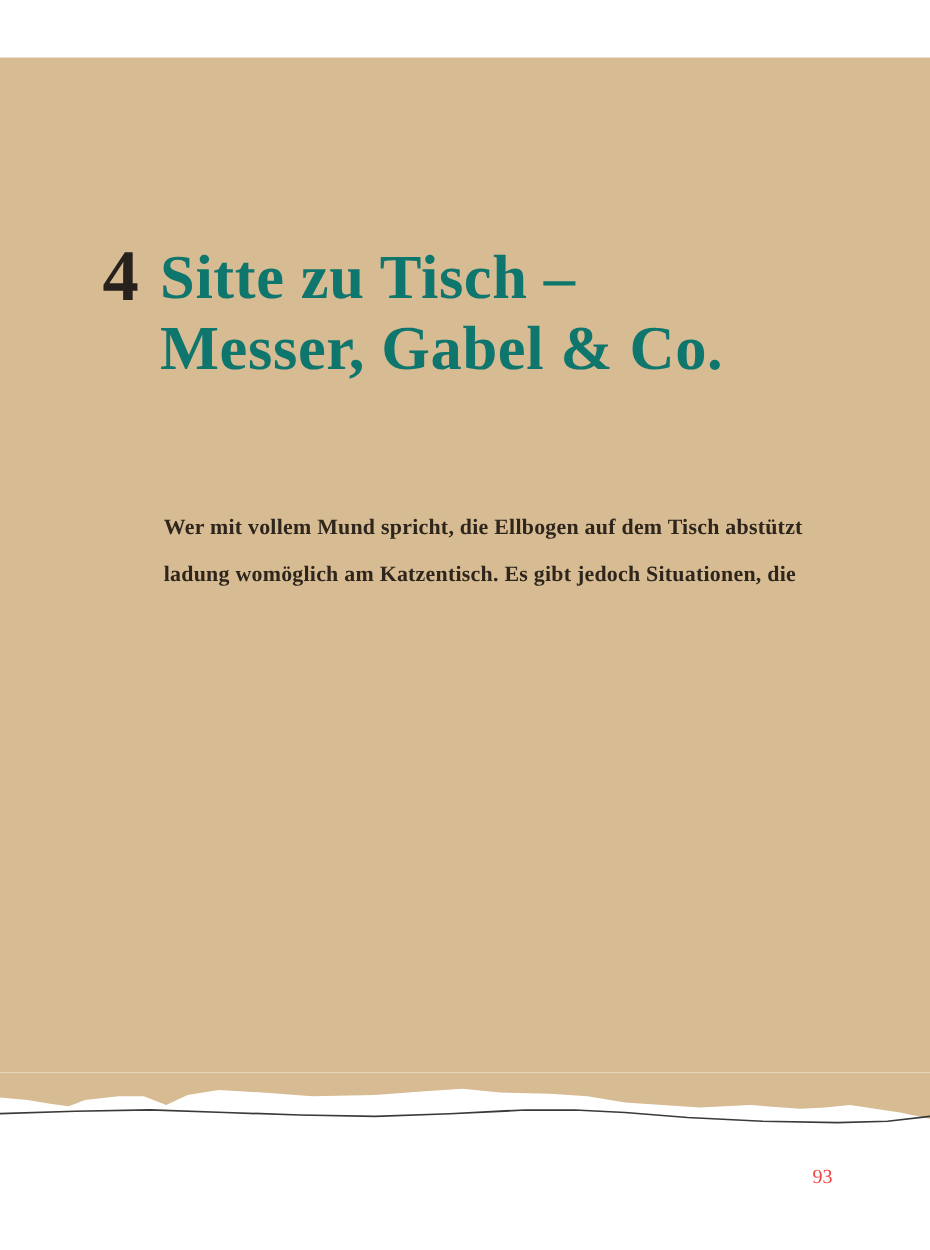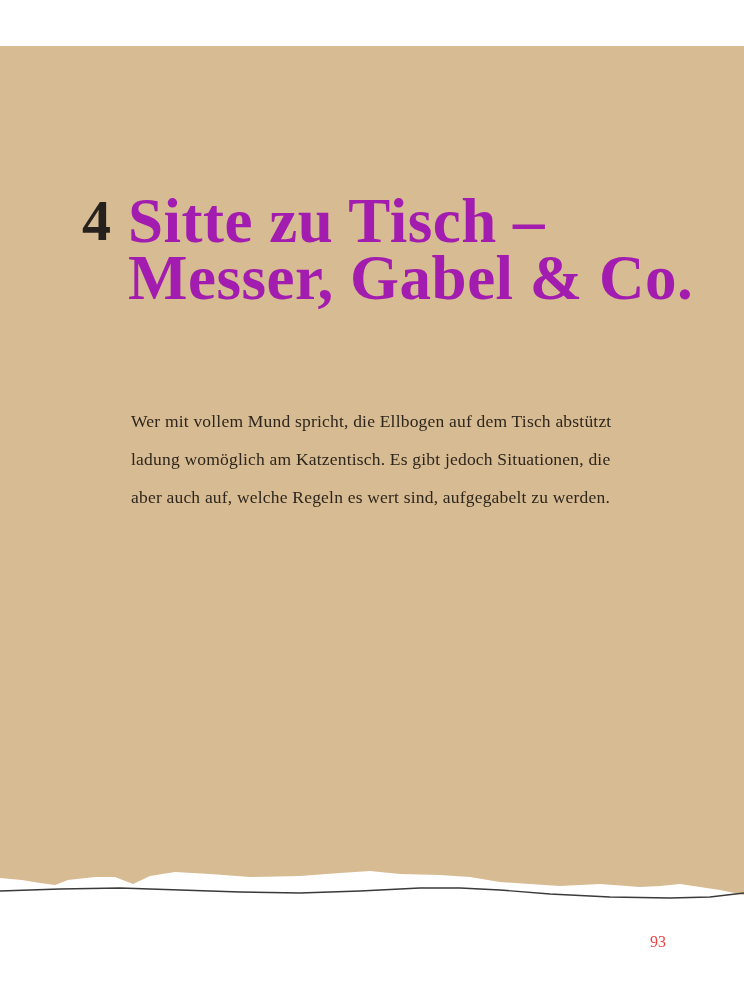--- a/index.html
+++ b/index.html
@@ -43,35 +43,35 @@
     font-size: 58px;
     line-height: 58px;
     font-weight: bold;
     color: #26211c;
     letter-spacing: 0;
   }
   .chapter-title {
     position: absolute;
     left: 128px;
     top: 193px;
-    font-size: 63px;
+    font-size: 50px;
     line-height: 57px;
     font-weight: bold;
-    color: #a21caf;
+    color: #0f766e;
     letter-spacing: 0.5px;
     white-space: nowrap;
   }
   .body-text {
     position: absolute;
     left: 131px;
     top: 402px;
     width: 540px;
     font-size: 17.5px;
     line-height: 38px;
-    font-weight: normal;
+    font-weight: bold;
     color: #2e261c;
     letter-spacing: 0.2px;
   }
   .body-text .line {
     white-space: nowrap;
   }
   .page-number {
     position: absolute;
     left: 650px;
     top: 933px;
@@ -94,18 +94,17 @@
   <div class="chapter-number">4</div>
 
   <div class="chapter-title">
     <div>Sitte zu Tisch –</div>
     <div>Messer, Gabel &amp; Co.</div>
   </div>
 
   <div class="body-text">
     <div class="line">Wer mit vollem Mund spricht, die Ellbogen auf dem Tisch abstützt</div>
     <div class="line">ladung womöglich am Katzentisch. Es gibt jedoch Situationen, die</div>
-    <div class="line">aber auch auf, welche Regeln es wert sind, aufgegabelt zu werden.</div>
   </div>
 
   <div class="page-number">93</div>
 
 </div>
 
 </body></html>

